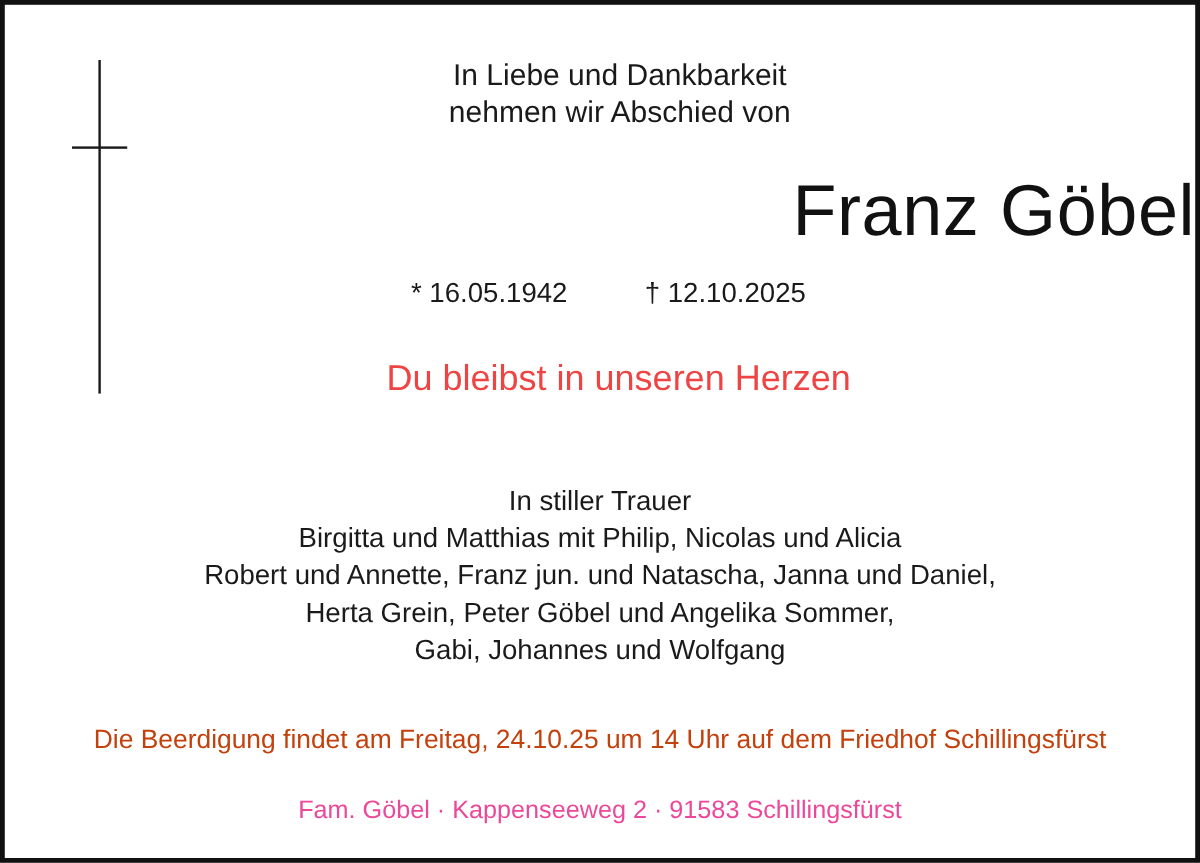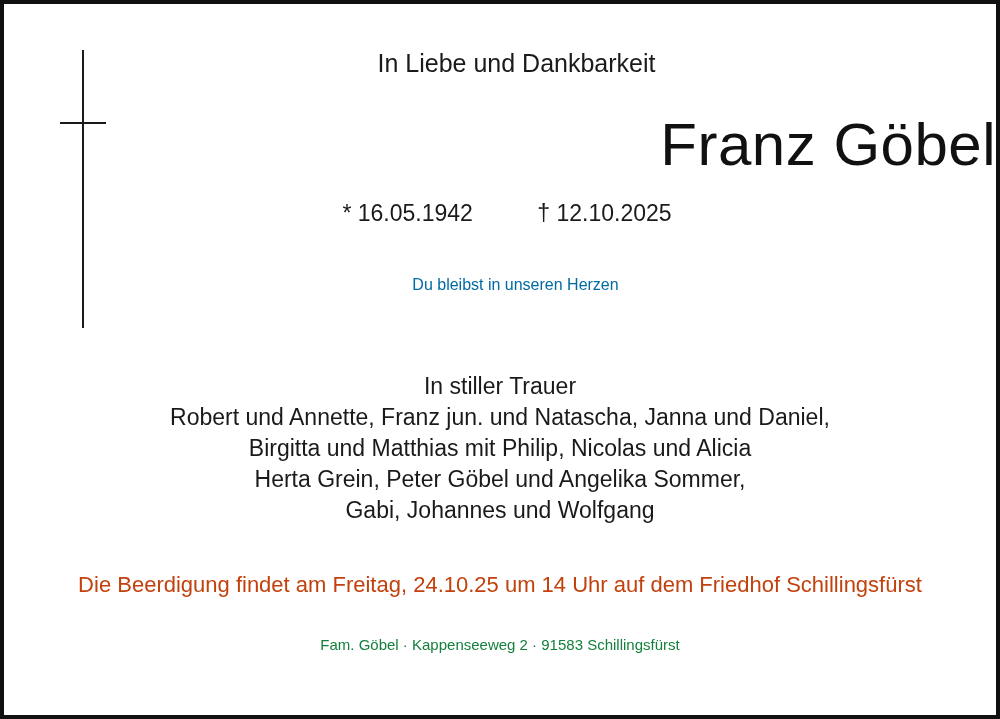--- a/index.html
+++ b/index.html
@@ -73,76 +73,77 @@
   .dates {
     margin-top: 22px;
     font-size: 23px;
     line-height: 28px;
     color: #1a1a1a;
     margin-left: 14px;
   }
   .dates .birth { margin-right: 58px; }
   .motto {
     margin-top: 44px;
-    font-size: 16px;
+    font-size: 30px;
     line-height: 28px;
-    color: #0369a1;
+    color: #ef4444;
     padding-left: 31px;
   }
   .mourners {
     margin-top: 72px;
     font-size: 23px;
     line-height: 31px;
     color: #1a1a1a;
   }
   .mourners .lead { display: block; }
   .mourners .line { display: block; }
   .funeral {
     margin-top: 44px;
     font-size: 22px;
     line-height: 30px;
     color: #c2410c;
   }
   .funeral .line { display: block; }
   .address {
     margin-top: 34px;
-    font-size: 15px;
+    font-size: 21px;
     line-height: 22px;
-    color: #15803d;
+    color: #ec4899;
   }
 </style>
 </head>
 <body>
 
 <div class="notice">
 
   <div class="cross">
     <div class="vbar"></div>
     <div class="hbar"></div>
   </div>
 
   <div class="content">
 
     <div class="intro">
       <div>In Liebe und Dankbarkeit</div>
+      <div>nehmen wir Abschied von</div>
     </div>
 
     <div class="name">Franz Göbel</div>
 
     <div class="dates">
       <span class="birth">* 16.05.1942</span>
       <span class="death">† 12.10.2025</span>
     </div>
 
     <div class="motto">Du bleibst in unseren Herzen</div>
 
     <div class="mourners">
       <span class="lead">In stiller Trauer</span>
+      <span class="line">Birgitta und Matthias mit Philip, Nicolas und Alicia</span>
       <span class="line">Robert und Annette, Franz jun. und Natascha, Janna und Daniel,</span>
-      <span class="line">Birgitta und Matthias mit Philip, Nicolas und Alicia</span>
       <span class="line">Herta Grein, Peter Göbel und Angelika Sommer,</span>
       <span class="line">Gabi, Johannes und Wolfgang</span>
     </div>
 
     <div class="funeral">
       <span class="line">Die Beerdigung findet am Freitag, 24.10.25 um 14 Uhr auf dem Friedhof Schillingsfürst</span>
     </div>
 
     <div class="address">Fam. Göbel · Kappenseeweg 2 · 91583 Schillingsfürst</div>
 

